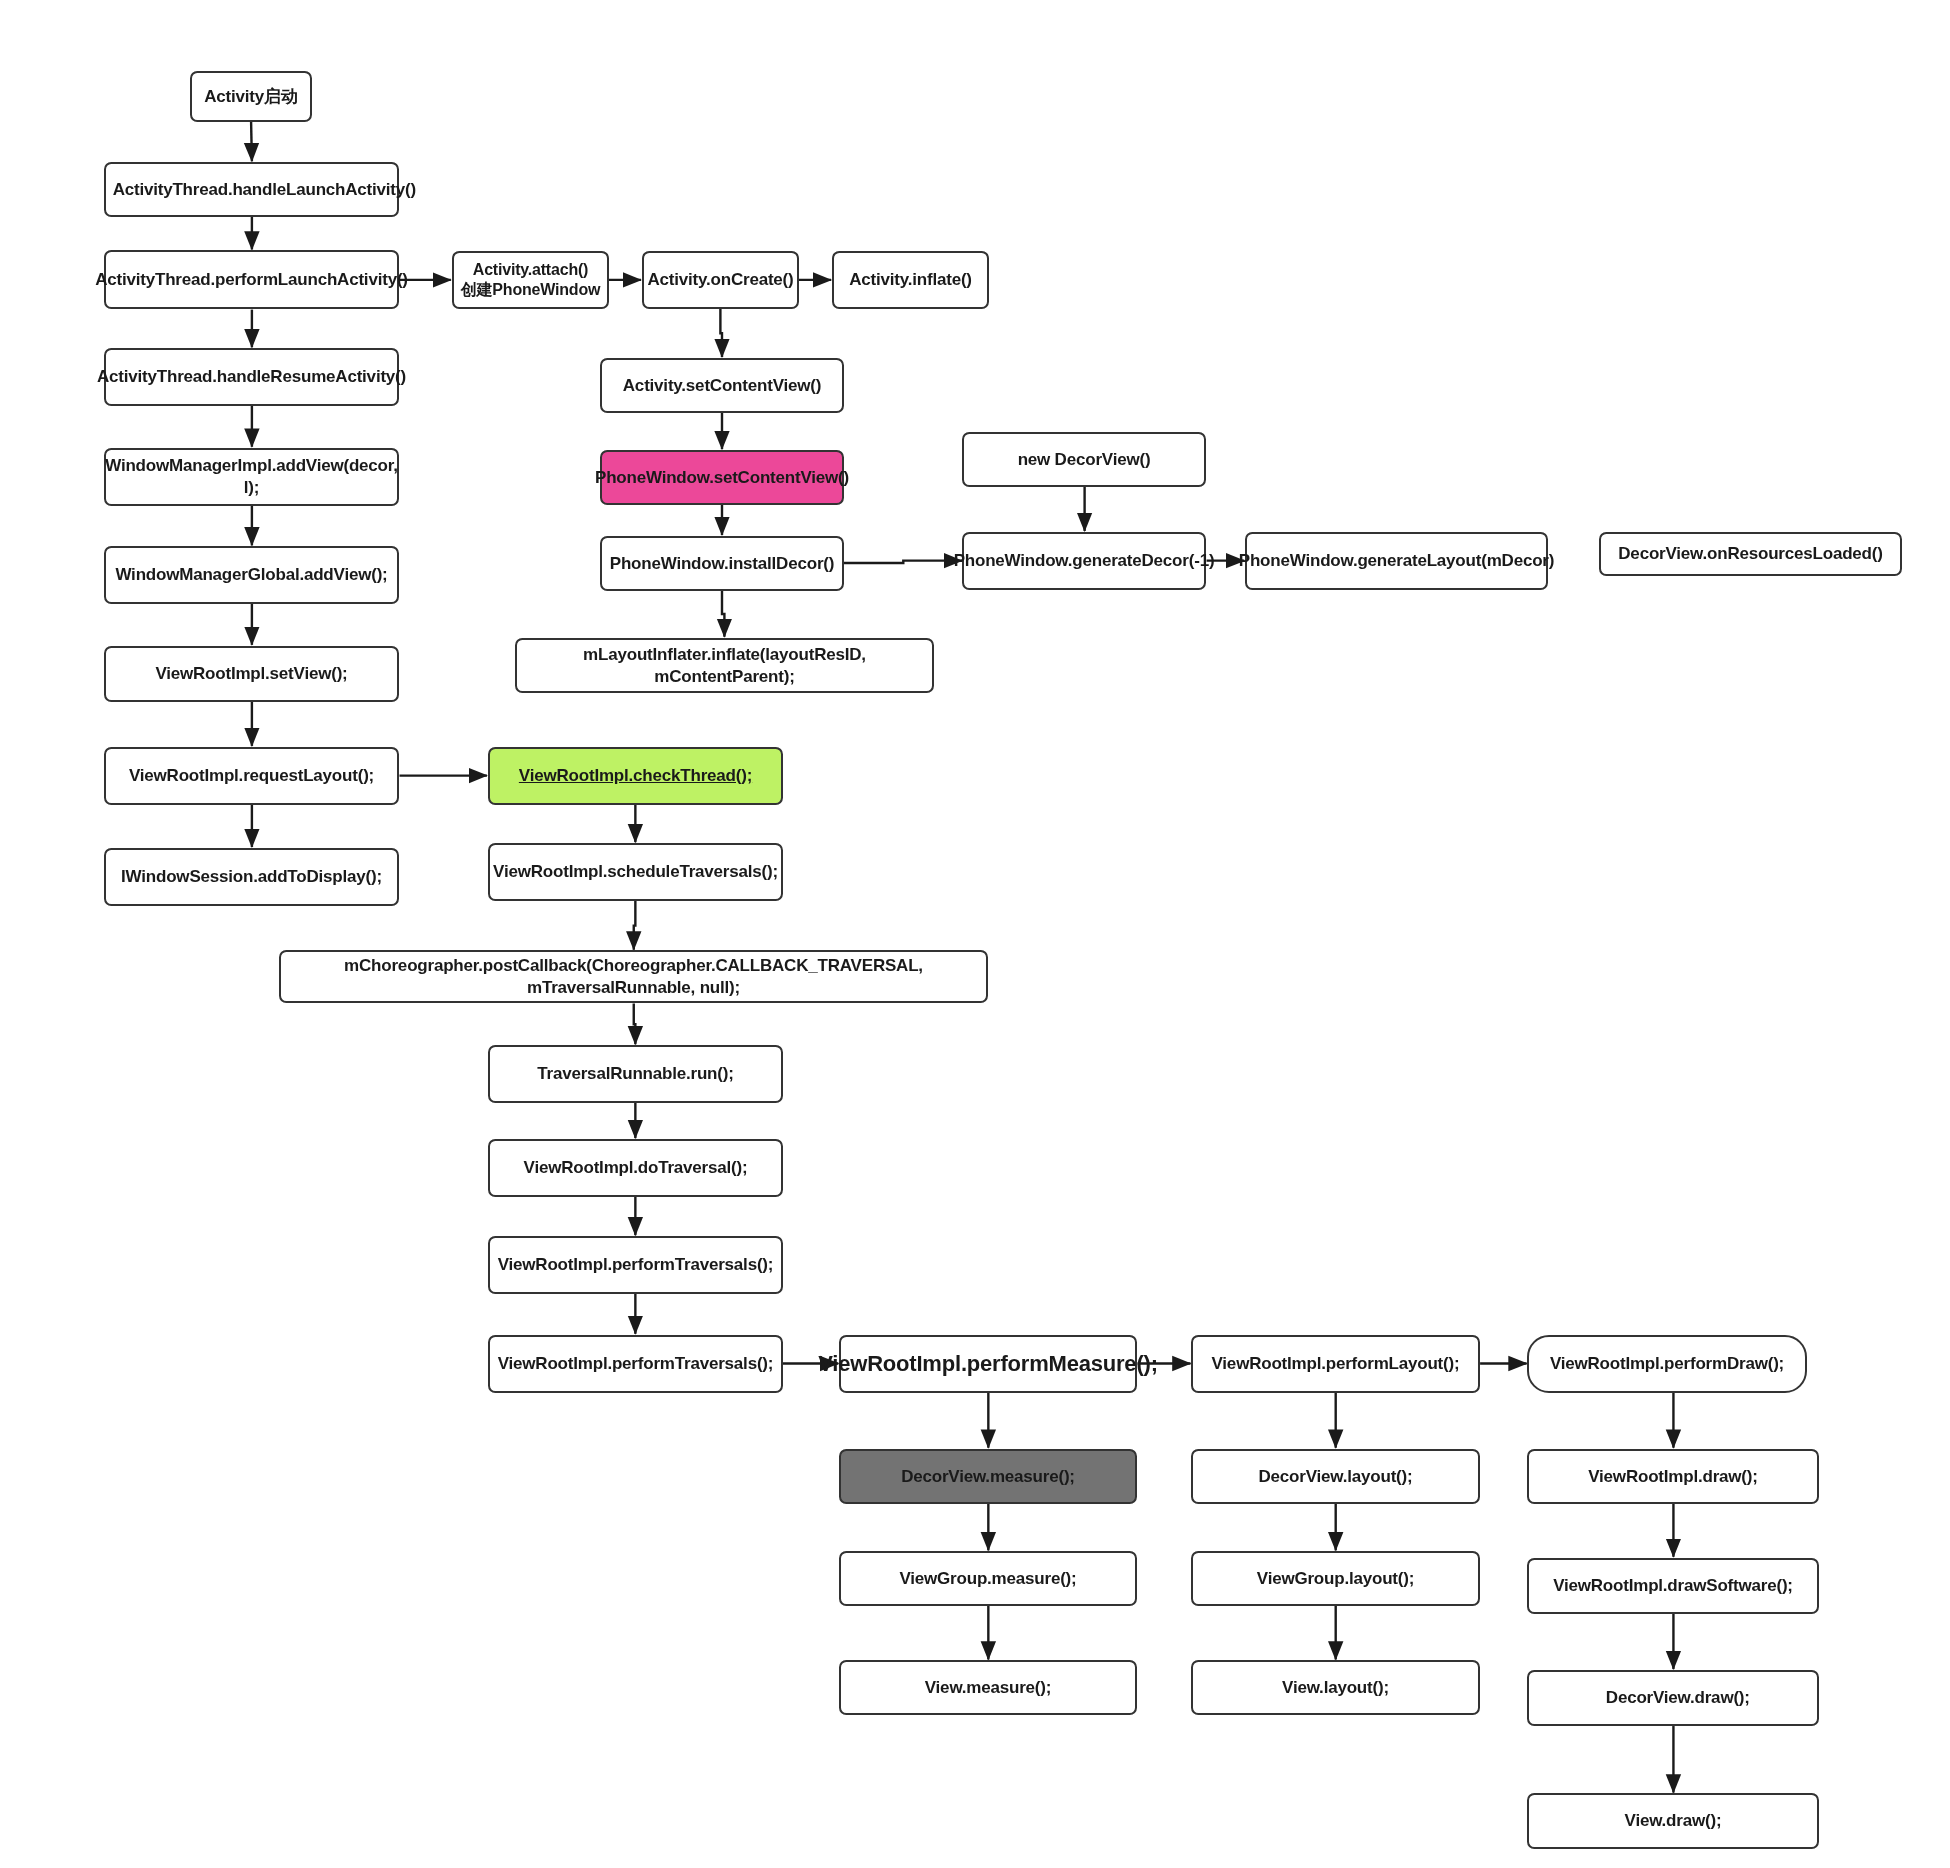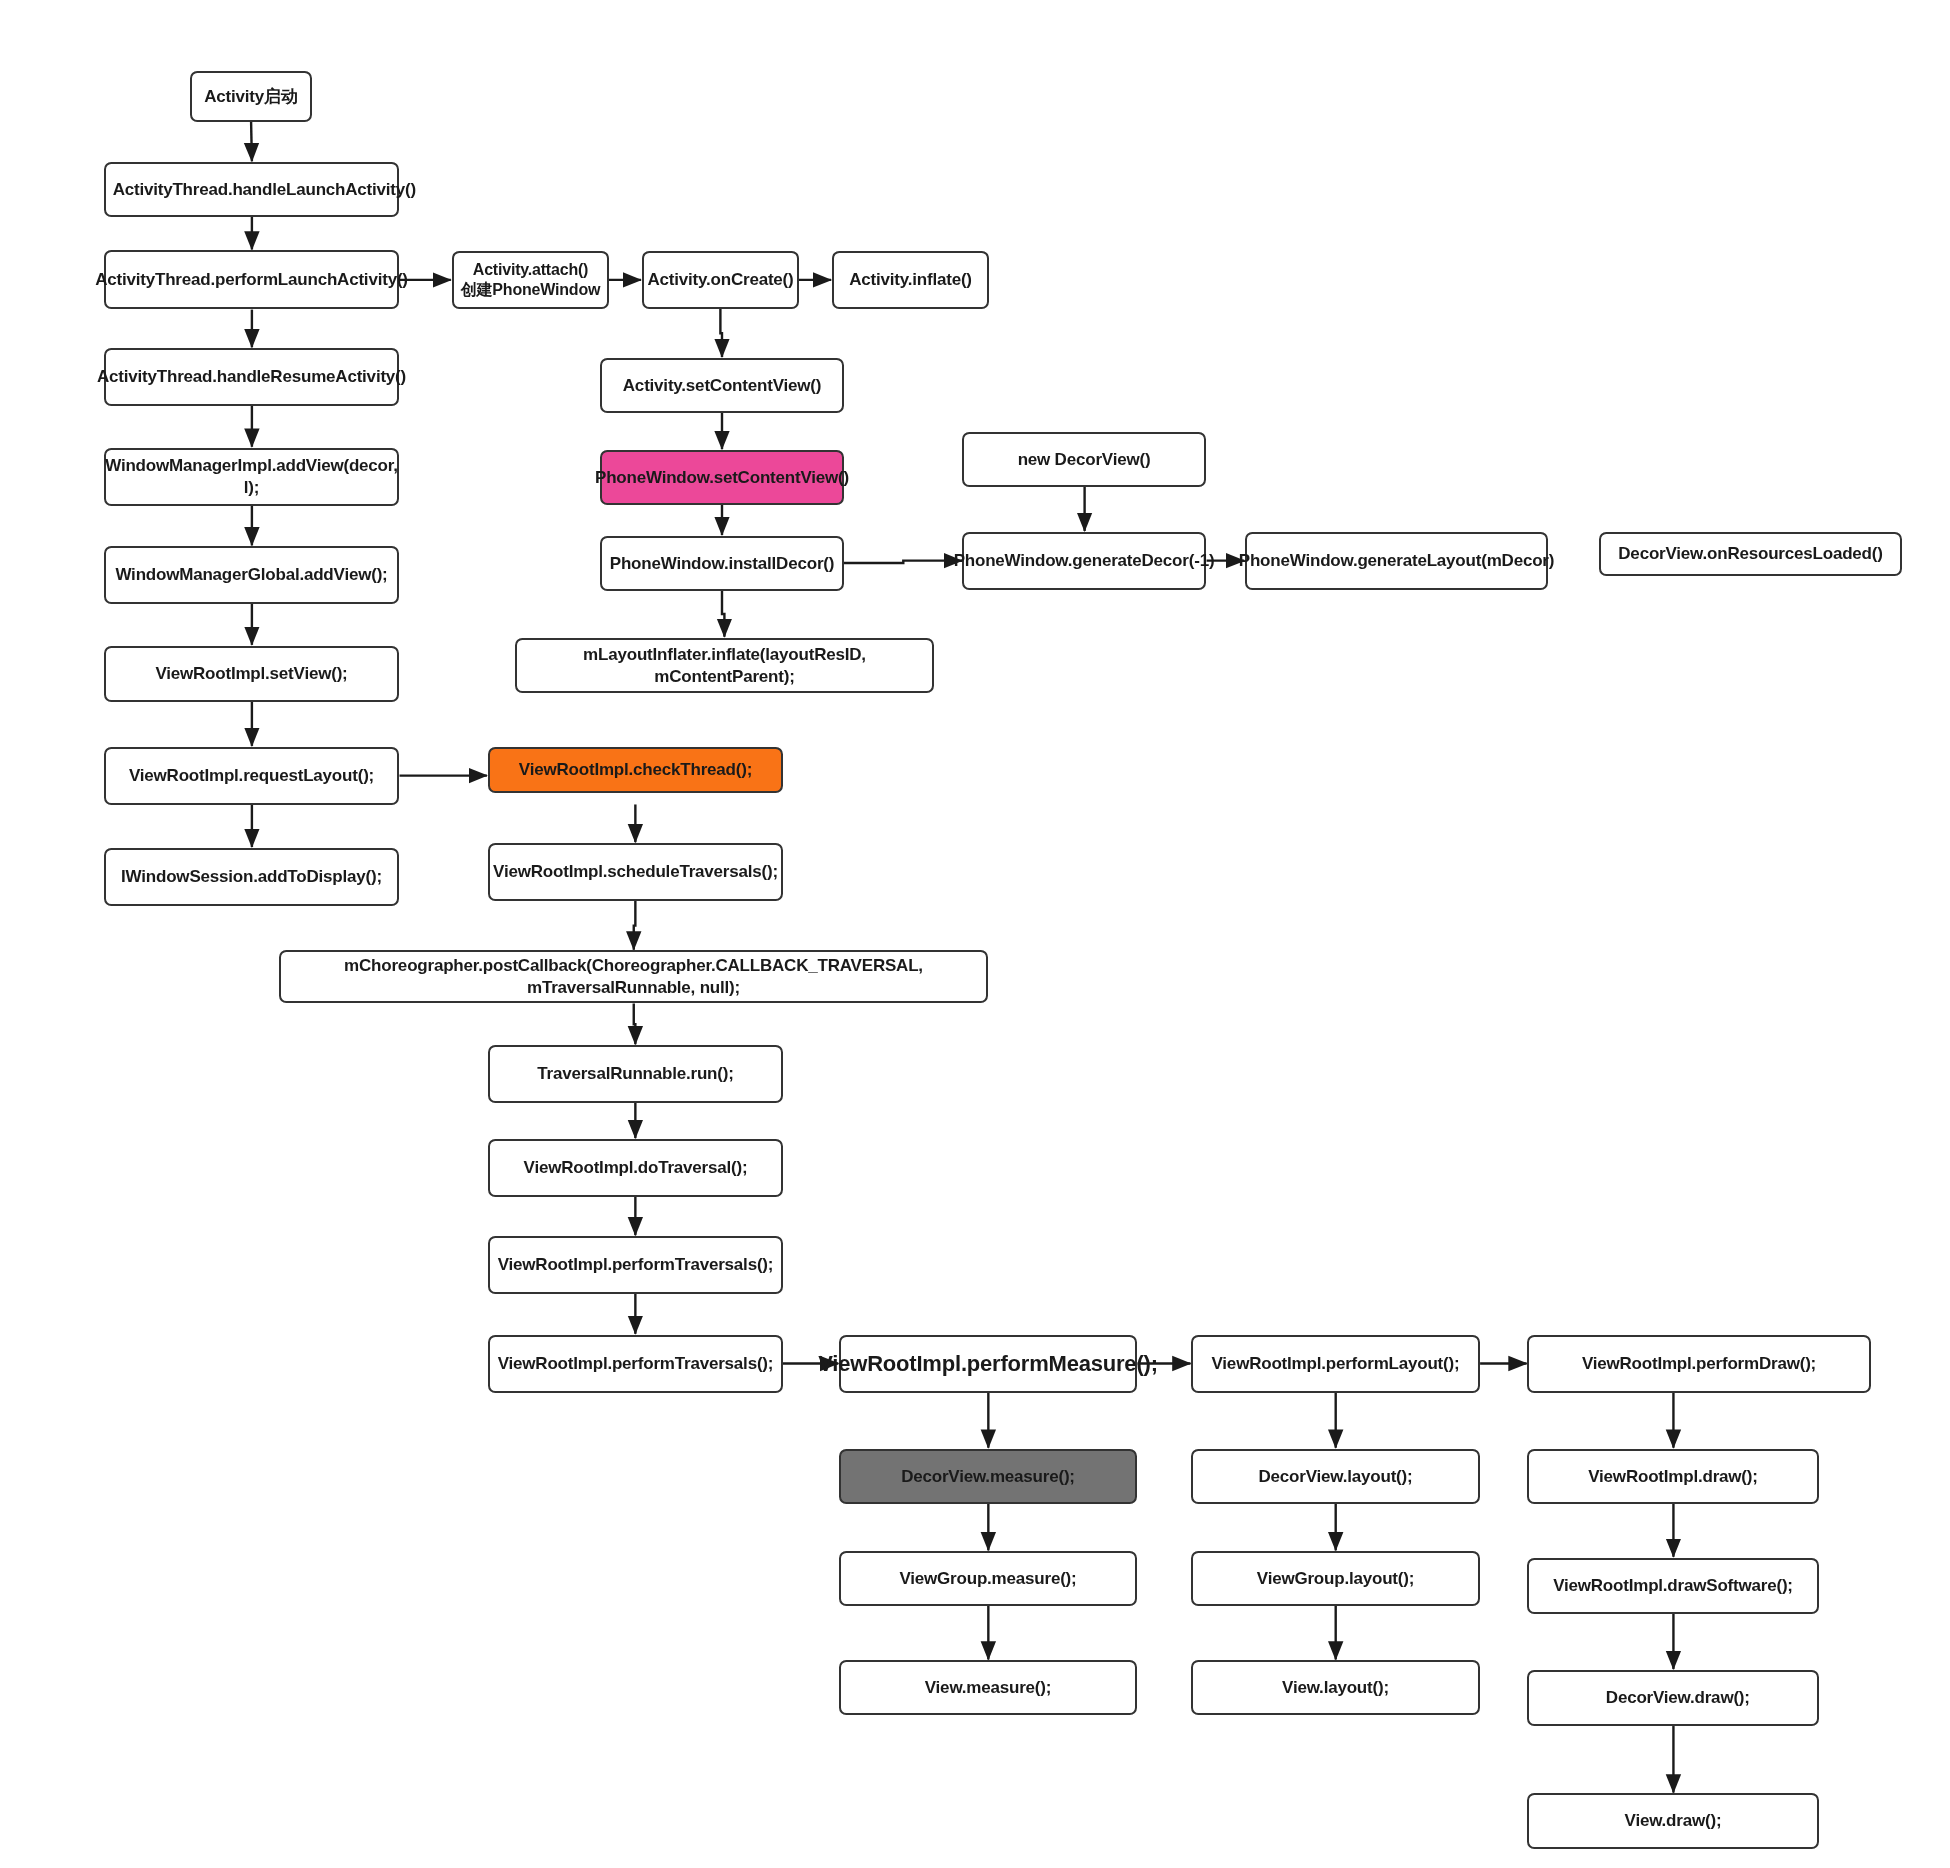--- a/index.html
+++ b/index.html
@@ -109,31 +109,31 @@
       <div class="node-box" style="left: 600px; top: 450px; width: 244px; height: 55px; font-size: 17px; border-color: rgb(51, 51, 51); background: #ec4899; color: rgb(26, 26, 26);">PhoneWindow.setContentView()</div>
       <div class="node-box" style="left: 962px; top: 432px; width: 244px; height: 55px; font-size: 17px; border-color: rgb(51, 51, 51); background: rgb(255, 255, 255); color: rgb(26, 26, 26);">new DecorView()</div>
       <div class="node-box" style="left: 104px; top: 546px; width: 295px; height: 58px; font-size: 17px; border-color: rgb(51, 51, 51); background: rgb(255, 255, 255); color: rgb(26, 26, 26);">WindowManagerGlobal.addView();</div>
       <div class="node-box" style="left: 600px; top: 536px; width: 244px; height: 55px; font-size: 17px; border-color: rgb(51, 51, 51); background: rgb(255, 255, 255); color: rgb(26, 26, 26);">PhoneWindow.installDecor()</div>
       <div class="node-box" style="left: 962px; top: 532px; width: 244px; height: 58px; font-size: 17px; border-color: rgb(51, 51, 51); background: rgb(255, 255, 255); color: rgb(26, 26, 26);">PhoneWindow.generateDecor(-1)</div>
       <div class="node-box" style="left: 1245px; top: 532px; width: 303px; height: 58px; font-size: 17px; border-color: rgb(51, 51, 51); background: rgb(255, 255, 255); color: rgb(26, 26, 26);">PhoneWindow.generateLayout(mDecor)</div>
       <div class="node-box" style="left: 1599px; top: 532px; width: 303px; height: 44px; font-size: 17px; border-color: rgb(51, 51, 51); background: rgb(255, 255, 255); color: rgb(26, 26, 26);">DecorView.onResourcesLoaded()</div>
       <div class="node-box" style="left: 104px; top: 646px; width: 295px; height: 56px; font-size: 17px; border-color: rgb(51, 51, 51); background: rgb(255, 255, 255); color: rgb(26, 26, 26);">ViewRootImpl.setView();</div>
       <div class="node-box" style="left: 515px; top: 638px; width: 419px; height: 55px; font-size: 17px; border-color: rgb(51, 51, 51); background: rgb(255, 255, 255); color: rgb(26, 26, 26);">mLayoutInflater.inflate(layoutResID, mContentParent);</div>
       <div class="node-box" style="left: 104px; top: 747px; width: 295px; height: 58px; font-size: 17px; border-color: rgb(51, 51, 51); background: rgb(255, 255, 255); color: rgb(26, 26, 26);">ViewRootImpl.requestLayout();</div>
-      <div class="node-box" style="left: 488px; top: 747px; width: 295px; height: 46px; font-size: 17px; border-color: rgb(51, 51, 51); background: #f97316; color: rgb(26, 26, 26);">ViewRootImpl.checkThread();</div>
+      <div class="node-box" style="left: 488px; top: 747px; width: 295px; height: 58px; font-size: 17px; border-color: rgb(51, 51, 51); background: #bef264; color: rgb(26, 26, 26); text-decoration: underline;">ViewRootImpl.checkThread();</div>
       <div class="node-box" style="left: 104px; top: 848px; width: 295px; height: 58px; font-size: 17px; border-color: rgb(51, 51, 51); background: rgb(255, 255, 255); color: rgb(26, 26, 26);">IWindowSession.addToDisplay();</div>
       <div class="node-box" style="left: 488px; top: 843px; width: 295px; height: 58px; font-size: 17px; border-color: rgb(51, 51, 51); background: rgb(255, 255, 255); color: rgb(26, 26, 26);">ViewRootImpl.scheduleTraversals();</div>
       <div class="node-box" style="left: 279px; top: 950px; width: 709px; height: 53px; font-size: 17px; border-color: rgb(51, 51, 51); background: rgb(255, 255, 255); color: rgb(26, 26, 26);">mChoreographer.postCallback(Choreographer.CALLBACK_TRAVERSAL, mTraversalRunnable, null);</div>
       <div class="node-box" style="left: 488px; top: 1045px; width: 295px; height: 58px; font-size: 17px; border-color: rgb(51, 51, 51); background: rgb(255, 255, 255); color: rgb(26, 26, 26);">TraversalRunnable.run();</div>
       <div class="node-box" style="left: 488px; top: 1139px; width: 295px; height: 58px; font-size: 17px; border-color: rgb(51, 51, 51); background: rgb(255, 255, 255); color: rgb(26, 26, 26);">ViewRootImpl.doTraversal();</div>
       <div class="node-box" style="left: 488px; top: 1236px; width: 295px; height: 58px; font-size: 17px; border-color: rgb(51, 51, 51); background: rgb(255, 255, 255); color: rgb(26, 26, 26);">ViewRootImpl.performTraversals();</div>
       <div class="node-box" style="left: 488px; top: 1335px; width: 295px; height: 58px; font-size: 17px; border-color: rgb(51, 51, 51); background: rgb(255, 255, 255); color: rgb(26, 26, 26);">ViewRootImpl.performTraversals();</div>
       <div class="node-box" style="left: 839px; top: 1335px; width: 298px; height: 58px; font-size: 22px; border-color: rgb(51, 51, 51); background: rgb(255, 255, 255); color: rgb(26, 26, 26);">ViewRootImpl.performMeasure();</div>
       <div class="node-box" style="left: 1191px; top: 1335px; width: 289px; height: 58px; font-size: 17px; border-color: rgb(51, 51, 51); background: rgb(255, 255, 255); color: rgb(26, 26, 26);">ViewRootImpl.performLayout();</div>
-      <div class="node-box" style="left: 1527px; top: 1335px; width: 344px; height: 58px; font-size: 17px; border-color: rgb(51, 51, 51); background: rgb(255, 255, 255); color: rgb(26, 26, 26);">ViewRootImpl.performDraw();</div>
+      <div class="node-box" style="left: 1527px; top: 1335px; width: 280px; height: 58px; font-size: 17px; border-color: rgb(51, 51, 51); background: rgb(255, 255, 255); color: rgb(26, 26, 26); border-radius: 22px;">ViewRootImpl.performDraw();</div>
       <div class="node-box" style="left: 839px; top: 1449px; width: 298px; height: 55px; font-size: 17px; border-color: rgb(51, 51, 51); background: #737373; color: rgb(26, 26, 26);">DecorView.measure();</div>
       <div class="node-box" style="left: 1191px; top: 1449px; width: 289px; height: 55px; font-size: 17px; border-color: rgb(51, 51, 51); background: rgb(255, 255, 255); color: rgb(26, 26, 26);">DecorView.layout();</div>
       <div class="node-box" style="left: 1527px; top: 1449px; width: 292px; height: 55px; font-size: 17px; border-color: rgb(51, 51, 51); background: rgb(255, 255, 255); color: rgb(26, 26, 26);">ViewRootImpl.draw();</div>
       <div class="node-box" style="left: 839px; top: 1551px; width: 298px; height: 55px; font-size: 17px; border-color: rgb(51, 51, 51); background: rgb(255, 255, 255); color: rgb(26, 26, 26);">ViewGroup.measure();</div>
       <div class="node-box" style="left: 1191px; top: 1551px; width: 289px; height: 55px; font-size: 17px; border-color: rgb(51, 51, 51); background: rgb(255, 255, 255); color: rgb(26, 26, 26);">ViewGroup.layout();</div>
       <div class="node-box" style="left: 1527px; top: 1558px; width: 292px; height: 56px; font-size: 17px; border-color: rgb(51, 51, 51); background: rgb(255, 255, 255); color: rgb(26, 26, 26);">ViewRootImpl.drawSoftware();</div>
       <div class="node-box" style="left: 839px; top: 1660px; width: 298px; height: 55px; font-size: 17px; border-color: rgb(51, 51, 51); background: rgb(255, 255, 255); color: rgb(26, 26, 26);">View.measure();</div>
       <div class="node-box" style="left: 1191px; top: 1660px; width: 289px; height: 55px; font-size: 17px; border-color: rgb(51, 51, 51); background: rgb(255, 255, 255); color: rgb(26, 26, 26);">View.layout();</div>
       <div class="node-box" style="left: 1527px; top: 1670px; width: 292px; height: 56px; font-size: 17px; border-color: rgb(51, 51, 51); background: rgb(255, 255, 255); color: rgb(26, 26, 26); padding-left: 16px;">DecorView.draw();</div>
       <div class="node-box" style="left: 1527px; top: 1793px; width: 292px; height: 56px; font-size: 17px; border-color: rgb(51, 51, 51); background: rgb(255, 255, 255); color: rgb(26, 26, 26);">View.draw();</div>

